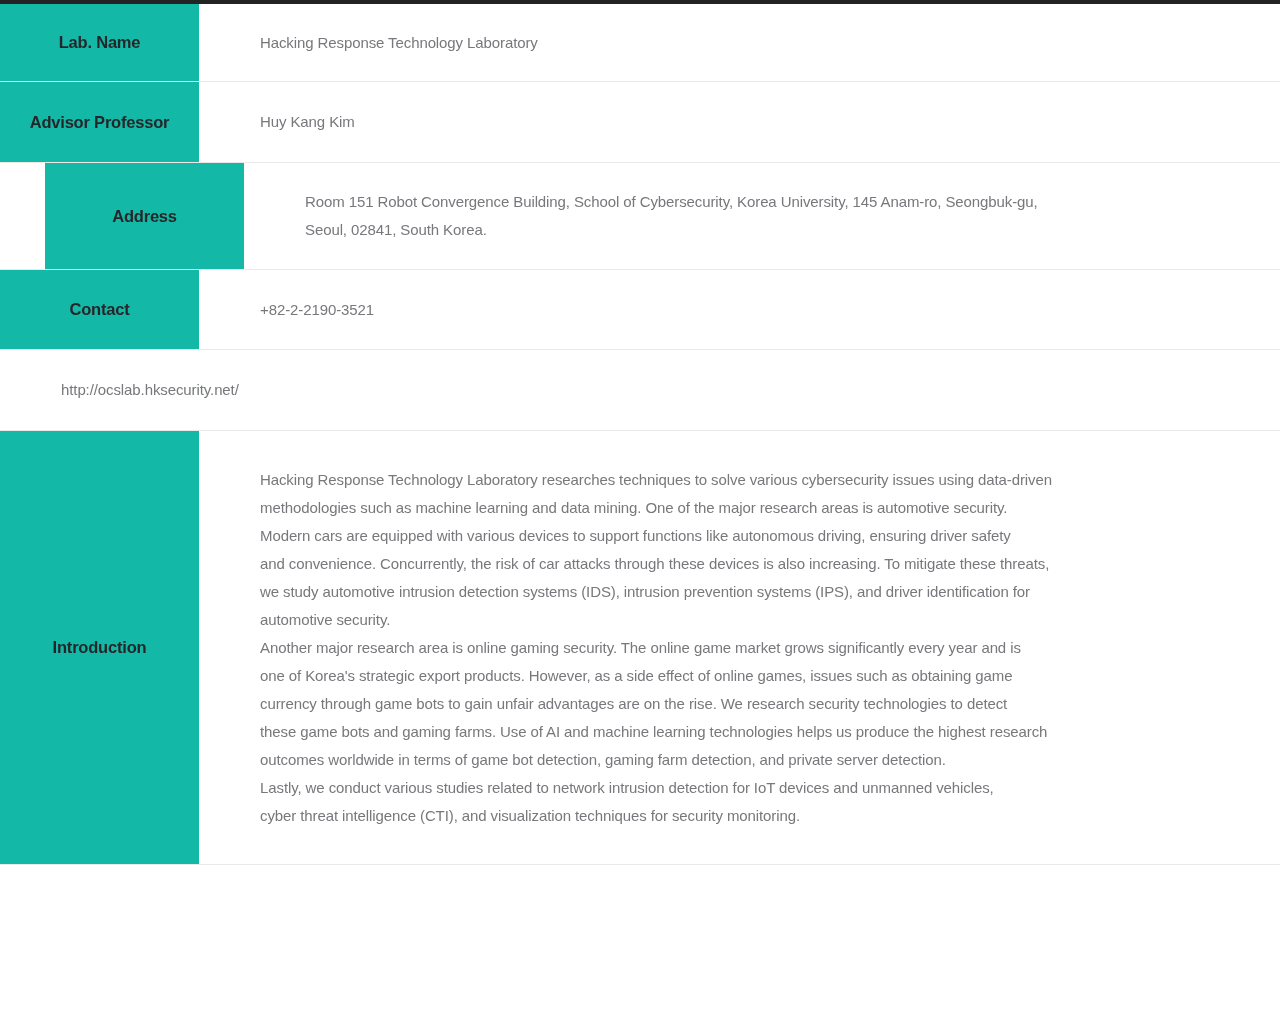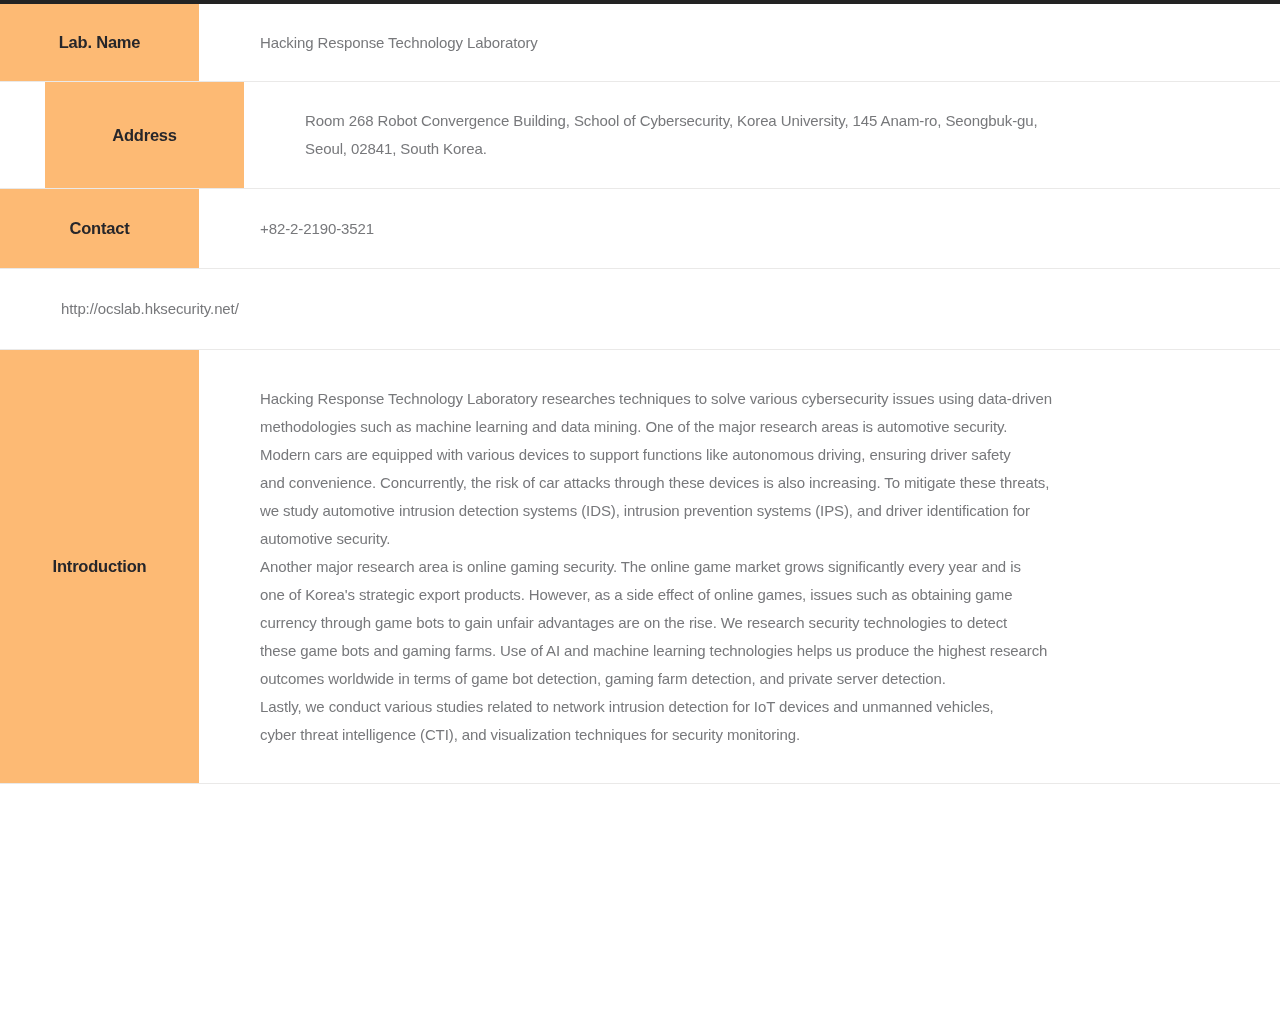--- a/index.html
+++ b/index.html
@@ -19,21 +19,21 @@
   }
   .row.h-r1 { height: 78px; }
   .row.h-std { height: 81px; }
   .row.h-contact { height: 80px; }
   .row.h-addr { height: 107px; padding-left: 45px; }
   .row.h-intro { height: 434px; }
   .row.h-pub { height: 77px; }
   .label-cell {
     width: 199px;
     min-width: 199px;
-    background: #fdba74;
+    background: #14b8a6;
     display: flex;
     align-items: center;
     justify-content: center;
     text-align: center;
     font-size: 16.5px;
     font-weight: 700;
     color: #26262a;
     letter-spacing: -0.2px;
   }
   .value-cell {
@@ -53,24 +53,28 @@
 </head>
 <body>
 
 <div class="info-table">
 
   <div class="row h-r1">
     <div class="label-cell">Lab. Name</div>
     <div class="value-cell">Hacking Response Technology Laboratory</div>
   </div>
 
+  <div class="row h-std">
+    <div class="label-cell">Advisor Professor</div>
+    <div class="value-cell">Huy Kang Kim</div>
+  </div>
 
   <div class="row h-addr">
     <div class="label-cell">Address</div>
-    <div class="value-cell">Room 268 Robot Convergence Building, School of Cybersecurity, Korea University, 145 Anam-ro, Seongbuk-gu,
+    <div class="value-cell">Room 151 Robot Convergence Building, School of Cybersecurity, Korea University, 145 Anam-ro, Seongbuk-gu,
 Seoul, 02841, South Korea.</div>
   </div>
 
   <div class="row h-contact">
     <div class="label-cell">Contact</div>
     <div class="value-cell">+82-2-2190-3521</div>
   </div>
 
   <div class="row h-std">
     <div class="value-cell">http://ocslab.hksecurity.net/</div>

